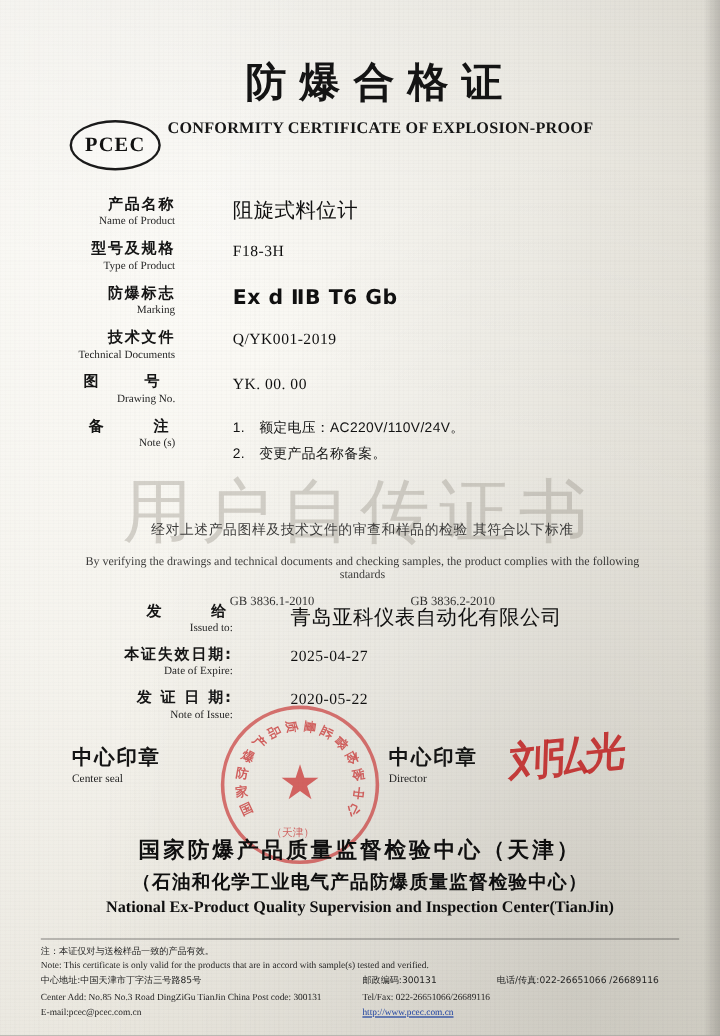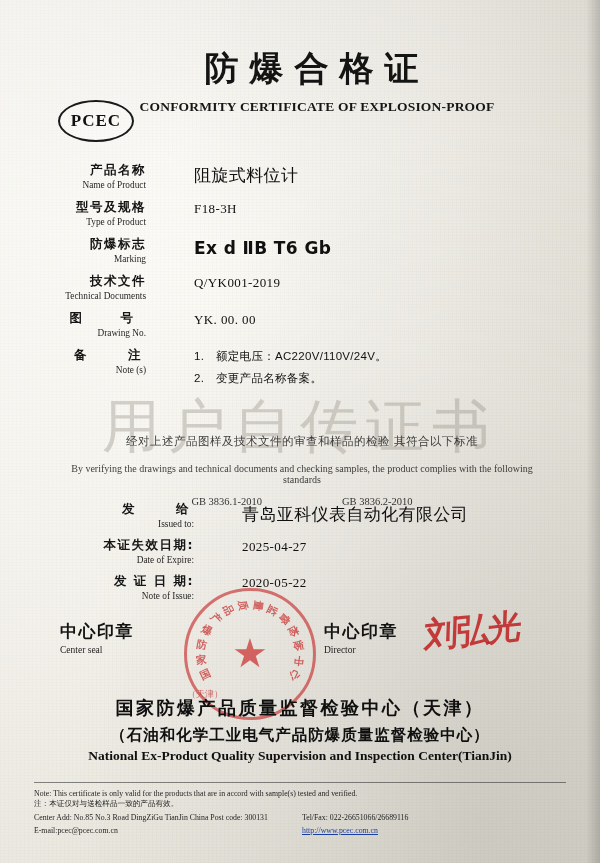--- a/index.html
+++ b/index.html
@@ -304,21 +304,21 @@
     font-family: "DejaVu Sans", sans-serif;
     font-size: 10.5px;
     font-weight: bold;
     color: rgba(196, 36, 36, 0.82);
     transform-origin: 0 0;
   }
   .stamp .bottom-text {
     position: absolute;
     left: 0; right: 12px;
     bottom: 16px;
-    text-align: left;
+    text-align: center;
     font-family: "DejaVu Sans", sans-serif;
     font-size: 9px;
     color: rgba(196,36,36,0.8);
   }
 
   
   .signature {
     position: absolute;
     left: 372px;
     top: -4px;
@@ -539,22 +539,27 @@
     <div class="signature">刘弘光</div>
   </div>
 
   <div class="org layer">
     <div class="org-cn1">国家防爆产品质量监督检验中心（天津）</div>
     <div class="org-cn2">（石油和化学工业电气产品防爆质量监督检验中心）</div>
     <div class="org-en">National Ex-Product Quality Supervision and Inspection Center(TianJin)</div>
   </div>
 
   <div class="footer layer">
+    <div class="f-line">注：本证仅对与送检样品一致的产品有效。</div>
     <div class="f-line serif">Note: This certificate is only valid for the products that are in accord with sample(s) tested and verified.</div>
-    <div class="f-line">注：本证仅对与送检样品一致的产品有效。</div>
+    <div class="f-cols">
+      <div class="c1 f-line">中心地址:中国天津市丁字沽三号路85号</div>
+      <div class="c2 f-line">邮政编码:300131</div>
+      <div class="c3 f-line">电话/传真:022-26651066 /26689116</div>
+    </div>
     <div class="f-cols">
       <div class="c1 f-line serif">Center Add: No.85 No.3 Road DingZiGu TianJin China Post code: 300131</div>
       <div class="c3 f-line serif">Tel/Fax: 022-26651066/26689116</div>
     </div>
     <div class="f-cols">
       <div class="c1 f-line serif">E-mail:pcec@pcec.com.cn</div>
       <div class="c3 f-line serif f-link">http://www.pcec.com.cn</div>
     </div>
   </div>
 

